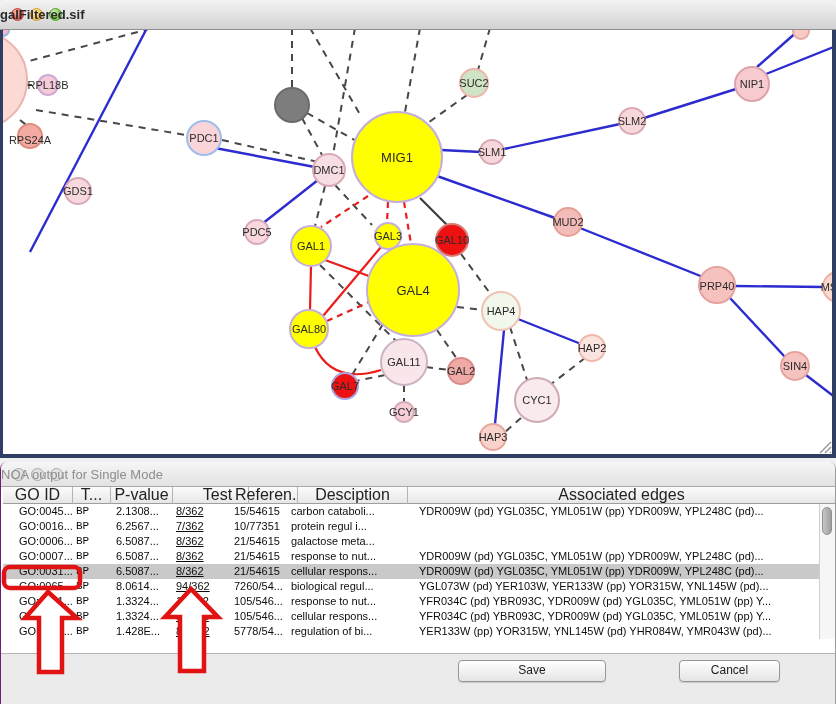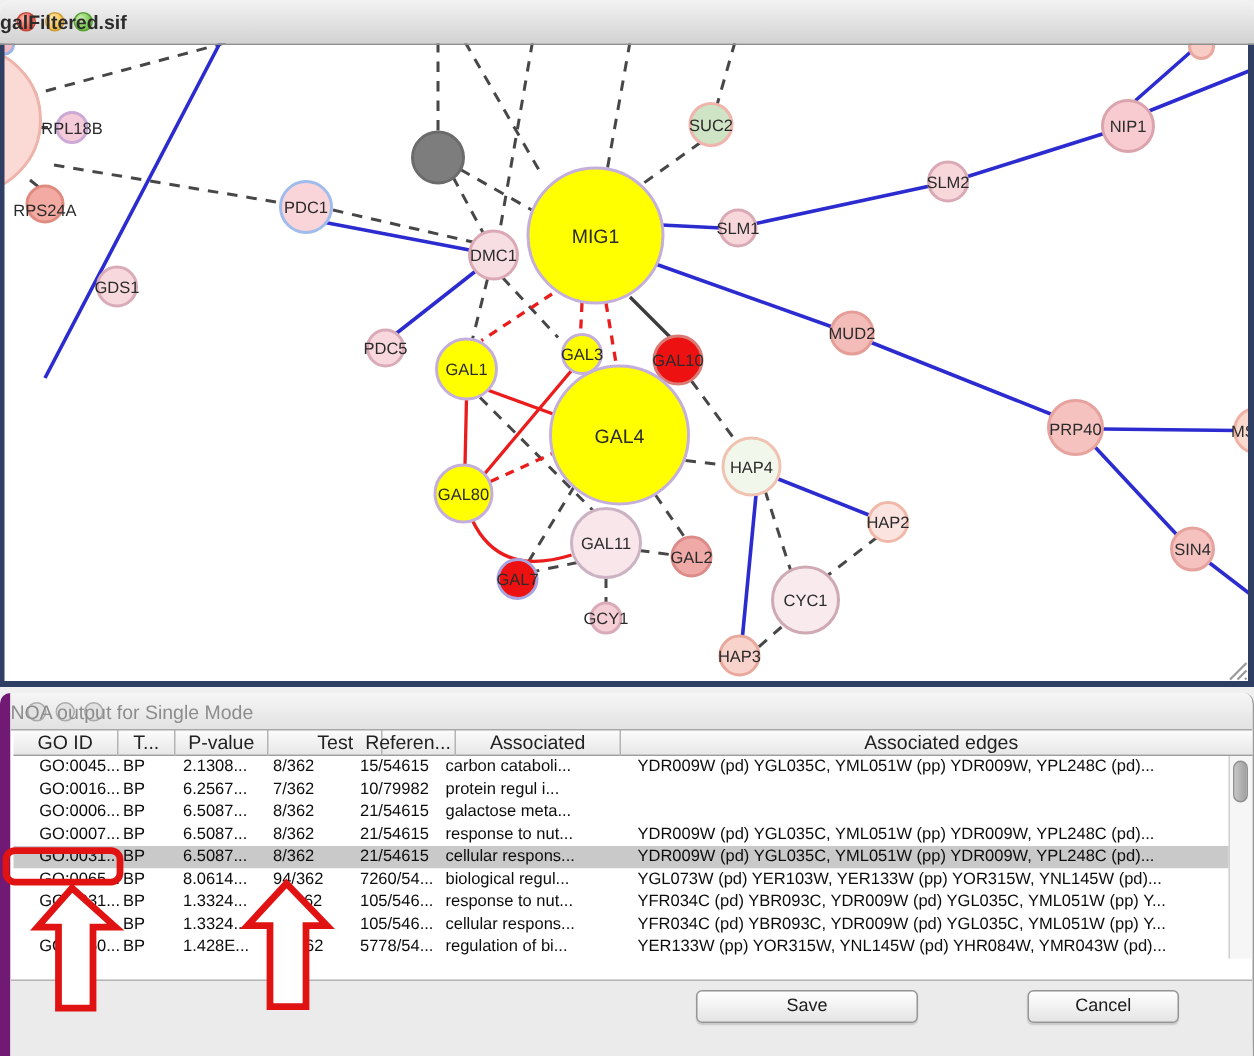--- a/index.html
+++ b/index.html
@@ -1,42 +1,42 @@
 <!DOCTYPE html>
 <html><head>
 <meta charset="utf-8">
 <style>
   html,body{margin:0;padding:0;background:#f0f0f0;width:836px;height:704px;overflow:hidden;
     font-family:"Liberation Sans",sans-serif;-webkit-font-smoothing:antialiased;}
   .window{position:absolute;left:0;width:836px;overflow:hidden;background:#fff;}
   #win-top{top:0;height:458px;border-radius:8px 8px 0 0;}
-  #win-bottom{top:462px;height:242px;border-radius:7px 7px 0 0;border-left:7px solid #701a75;border-right:1px solid #9a9a9a;box-sizing:border-box;}
+  #win-bottom{top:462px;height:242px;border-radius:7px 7px 0 0;border-left:1px solid #701a75;border-right:1px solid #9a9a9a;box-sizing:border-box;}
   .titlebar{position:absolute;left:0;top:0;width:100%;height:29px;
     background:linear-gradient(#f3f3f3,#d2d2d2);border-bottom:1px solid #8f8f8f;z-index:6;}
   #win-bottom .titlebar{height:24px;background:linear-gradient(#f6f6f6,#e2e2e2);border-bottom:1px solid #a8a8a8;}
   .title{position:absolute;left:0;right:0;font-size:13px;font-weight:600;color:#2b2b2b;top:7px;}
   #win-bottom .title{top:5px;color:#8d8d8d;font-weight:500;}
   .light{position:absolute;top:8px;width:13px;height:13px;border-radius:50%;box-sizing:border-box;}
   .l-red{left:11px;background:radial-gradient(circle at 35% 30%,#ffb3a8,#ec5f50 60%);border:1px solid #c2473a;}
   .l-yellow{left:30px;background:radial-gradient(circle at 35% 30%,#ffeab0,#f4c250 60%);border:1px solid #cf9c36;}
   .l-green{left:49px;background:radial-gradient(circle at 35% 30%,#d2f0b8,#77c84e 60%);border:1px solid #58a133;}
   .l-gray{background:#e2e2e2;border:1px solid #aaa;}
   #win-bottom .light{top:6px;}
   #canvas{position:absolute;left:0;top:0;}
   
   #theader{position:absolute;left:2px;top:24px;width:832px;height:18px;
     background:linear-gradient(#fdfdfd,#e7e7e7);border-bottom:1px solid #9e9e9e;box-sizing:border-box;}
-  .hcell{position:absolute;top:0;height:18px;line-height:18px;font-size:13px;color:#222;
+  .hcell{position:absolute;top:0;height:18px;line-height:18px;font-size:16px;color:#222;
     text-align:center;border-right:1px solid #b4b4b4;box-sizing:border-box;overflow:hidden;white-space:nowrap;}
   #rows{position:absolute;left:2px;top:42px;width:817px;background:#fff;}
   .trow{position:relative;width:100%;height:15px;background:#fff;}
   .trow.selected{background:#c9c9c9;}
   .tcell{position:absolute;top:0;height:15px;line-height:15px;font-size:11px;color:#0d0d0d;white-space:nowrap;overflow:hidden;}
-  .c0{left:5px;width:66px;text-align:right;}.c1{left:73px;width:34px;}.c2{left:113px;width:55px;}
-  .c3{left:173px;width:57px;}.c4{left:231px;width:64px;}.c5{left:288px;width:102px;}
+  .c0{left:16px;width:66px;}.c1{left:73px;width:34px;font-family:Liberation Mono, monospace;}.c2{left:113px;width:55px;}
+  .c3{left:173px;width:57px;text-decoration:underline;}.c4{left:231px;width:64px;}.c5{left:288px;width:102px;}
   .c6{left:416px;width:408px;}
   #scrollbar{position:absolute;right:0px;top:42px;width:16px;height:135px;background:#f6f6f6;border-left:1px solid #cfcfcf;box-sizing:border-box;}
   #sthumb{position:absolute;left:2px;top:3px;width:10px;height:28px;border-radius:6px;
     background:linear-gradient(90deg,#c6c6c6,#9f9f9f);border:1px solid #909090;box-sizing:border-box;}
   #btnpanel{position:absolute;left:0;right:0;bottom:0;top:191px;background:#ebebeb;border-top:1px solid #b5b5b5;padding-left:37px;}
   .mac-btn{position:absolute;top:6px;height:20px;border:1px solid #969696;border-radius:4px;
     background:linear-gradient(#ffffff,#e4e4e4);font-size:12px;color:#1c1c1c;text-align:center;line-height:19px;
     box-shadow:0 1px 1px rgba(0,0,0,.15);cursor:default;}
   #btn-save{left:457px;width:146px;}
   #btn-cancel{left:678px;width:99px;}
@@ -202,40 +202,40 @@
     <span class="light l-gray" style="left:49px"></span>
     <div class="title">NOA output for Single Mode</div>
   </div>
 
   <div id="theader">
     <div class="hcell" style="left:0;width:70px">GO ID</div>
     <div class="hcell" style="left:70px;width:38px">T...</div>
     <div class="hcell" style="left:108px;width:62px">P-value</div>
     <div class="hcell" style="left:184px;width:62px">Test</div>
     <div class="hcell" style="left:232px;width:63px">Referen...</div>
-    <div class="hcell" style="left:295px;width:110px">Associated</div>
+    <div class="hcell" style="left:295px;width:110px">Desciption</div>
     <div class="hcell" style="left:405px;width:427px;border-right:none">Associated edges</div>
   </div>
 
   <div id="rows">
     <div class="trow">
       <span class="tcell c0">GO:0045...</span>
         <span class="tcell c1">BP</span>
         <span class="tcell c2">2.1308...</span>
         <span class="tcell c3">8/362</span>
         <span class="tcell c4">15/54615</span>
         <span class="tcell c5">carbon cataboli...</span>
         <span class="tcell c6">YDR009W (pd) YGL035C, YML051W (pp) YDR009W, YPL248C (pd)...</span>
     </div>
     <div class="trow">
       <span class="tcell c0">GO:0016...</span>
         <span class="tcell c1">BP</span>
         <span class="tcell c2">6.2567...</span>
         <span class="tcell c3">7/362</span>
-        <span class="tcell c4">10/79982</span>
+        <span class="tcell c4">10/77351</span>
         <span class="tcell c5">protein regul i...</span>
     </div>
     <div class="trow">
       <span class="tcell c0">GO:0006...</span>
         <span class="tcell c1">BP</span>
         <span class="tcell c2">6.5087...</span>
         <span class="tcell c3">8/362</span>
         <span class="tcell c4">21/54615</span>
         <span class="tcell c5">galactose meta...</span>
     </div>

